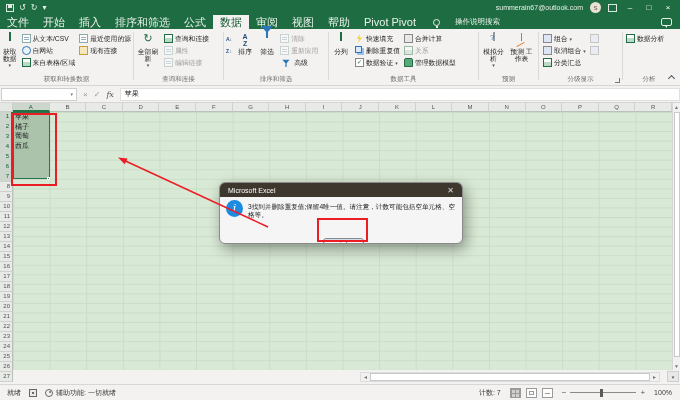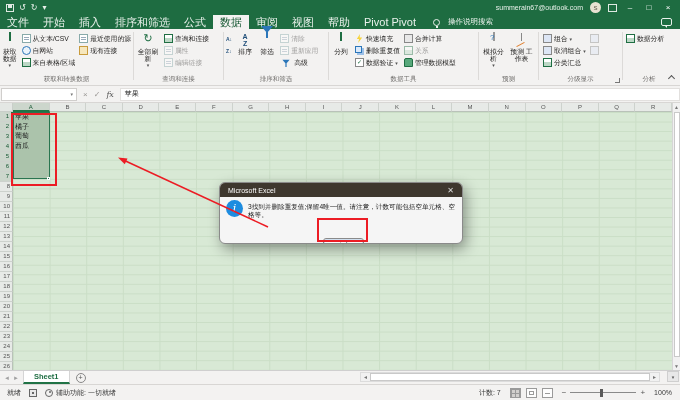--- a/index.html
+++ b/index.html
@@ -17,21 +17,21 @@
   .tb-right { margin-left:auto; display:flex; align-items:center; gap:7px; padding-right:6px; z-index:2; }
   .account { font-size:7px; color:#e8f0ea; }
   .avatar { width:11px; height:11px; border-radius:50%; background:#e9e2d2; color:#5b5343; font-size:6px; display:flex; align-items:center; justify-content:center; }
   .winbtn { font-size:8px; color:#fff; width:12px; text-align:center; }
   .ribdisp { width:9px; height:8px; border:1px solid #dfe9e2; }
 
   
   .tabrow { position:absolute; left:0; top:15px; width:680px; height:14px; background:#1e6c41; display:flex; align-items:stretch; }
   .rtab { color:#e9f1eb; font-size:11px; padding:0 7px; display:flex; align-items:center; }
   .rtab.sel { background:#f3f2f1; color:#155732; }
-  .tab-search { display:flex; align-items:center; gap:8px; margin-left:10px; color:#e9f1eb; font-size:7.5px; }
+  .tab-search { display:flex; align-items:center; gap:15px; margin-left:10px; color:#e9f1eb; font-size:7.5px; }
   .bulb { width:7px; height:7px; border-radius:50%; border:1px solid #e9f1eb; position:relative; }
   .bulb:after { content:""; position:absolute; left:2px; top:6px; width:2px; height:2px; background:#e9f1eb; }
   .comment-bubble { margin-left:auto; margin-right:8px; align-self:center; width:11px; height:8px; border:1px solid #e9f1eb; border-radius:2px; position:relative; }
   .comment-bubble:after { content:""; position:absolute; left:2px; bottom:-3px; border-left:3px solid transparent; border-top:3px solid #e9f1eb; }
 
   
   .ribbon { position:absolute; left:0; top:29px; width:680px; height:57px; background:#f3f2f1; border-bottom:1px solid #d8d6d4; display:flex; }
   .rgroup { position:relative; height:100%; display:flex; align-items:flex-start; padding-top:3px; }
   .rgroup .glabel { position:absolute; bottom:1px; left:0; right:0; text-align:center; font-size:6.5px; color:#6e6c6a; }
   .gsep { width:1px; height:48px; background:#dcdad8; margin-top:3px; }
@@ -464,28 +464,20 @@
     </div>
   </div>
 
   <div class="anno anno-cells"></div>
   <div class="anno anno-ok"></div>
   <svg class="arrow-svg" viewBox="0 0 680 400">
     <line x1="268" y1="227" x2="125" y2="160.8" stroke="#ec1c24" stroke-width="1.5"></line>
     <polygon points="118,157.5 124.8,164.2 127.5,158.4" fill="#ec1c24"></polygon>
   </svg>
 
-  <div class="sheetrow">
-    <div class="tabnav">
-      <span>◄</span>
-      <span>►</span>
-    </div>
-    <div class="sheettab">Sheet1</div>
-    <div class="addsheet">+</div>
-  </div>
   <div class="hscroll">
     <div class="hs-arrow">◄</div>
     <div class="hs-thumb"></div>
     <div class="hs-arrow">►</div>
   </div>
   <div class="sb-opts">▾</div>
 
   <div class="statusbar">
     <div class="st-left">
       <span>就绪</span>

